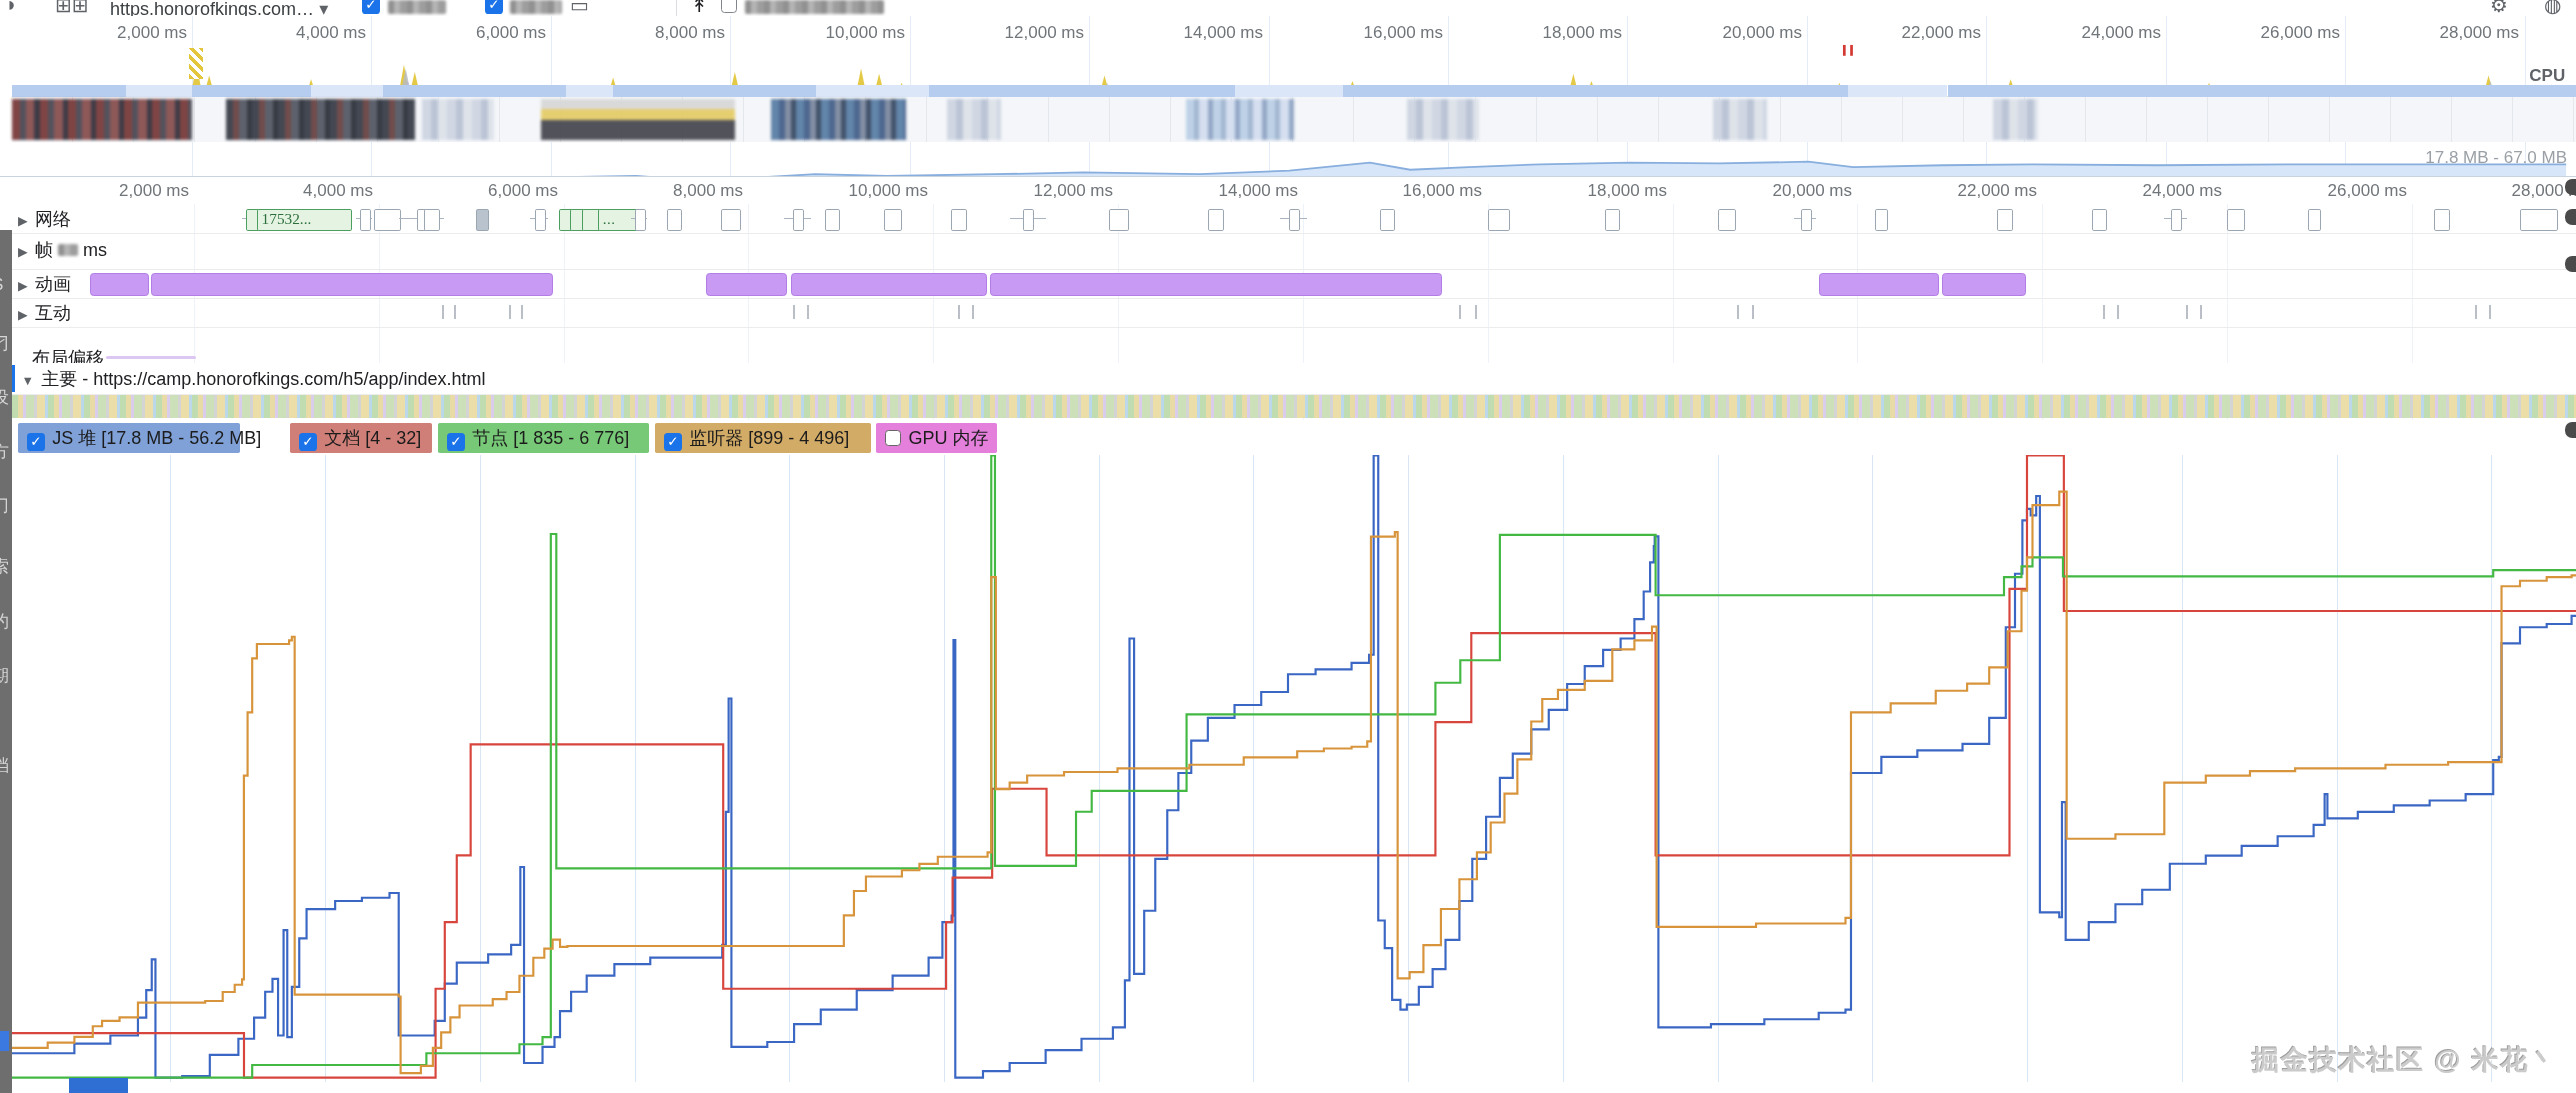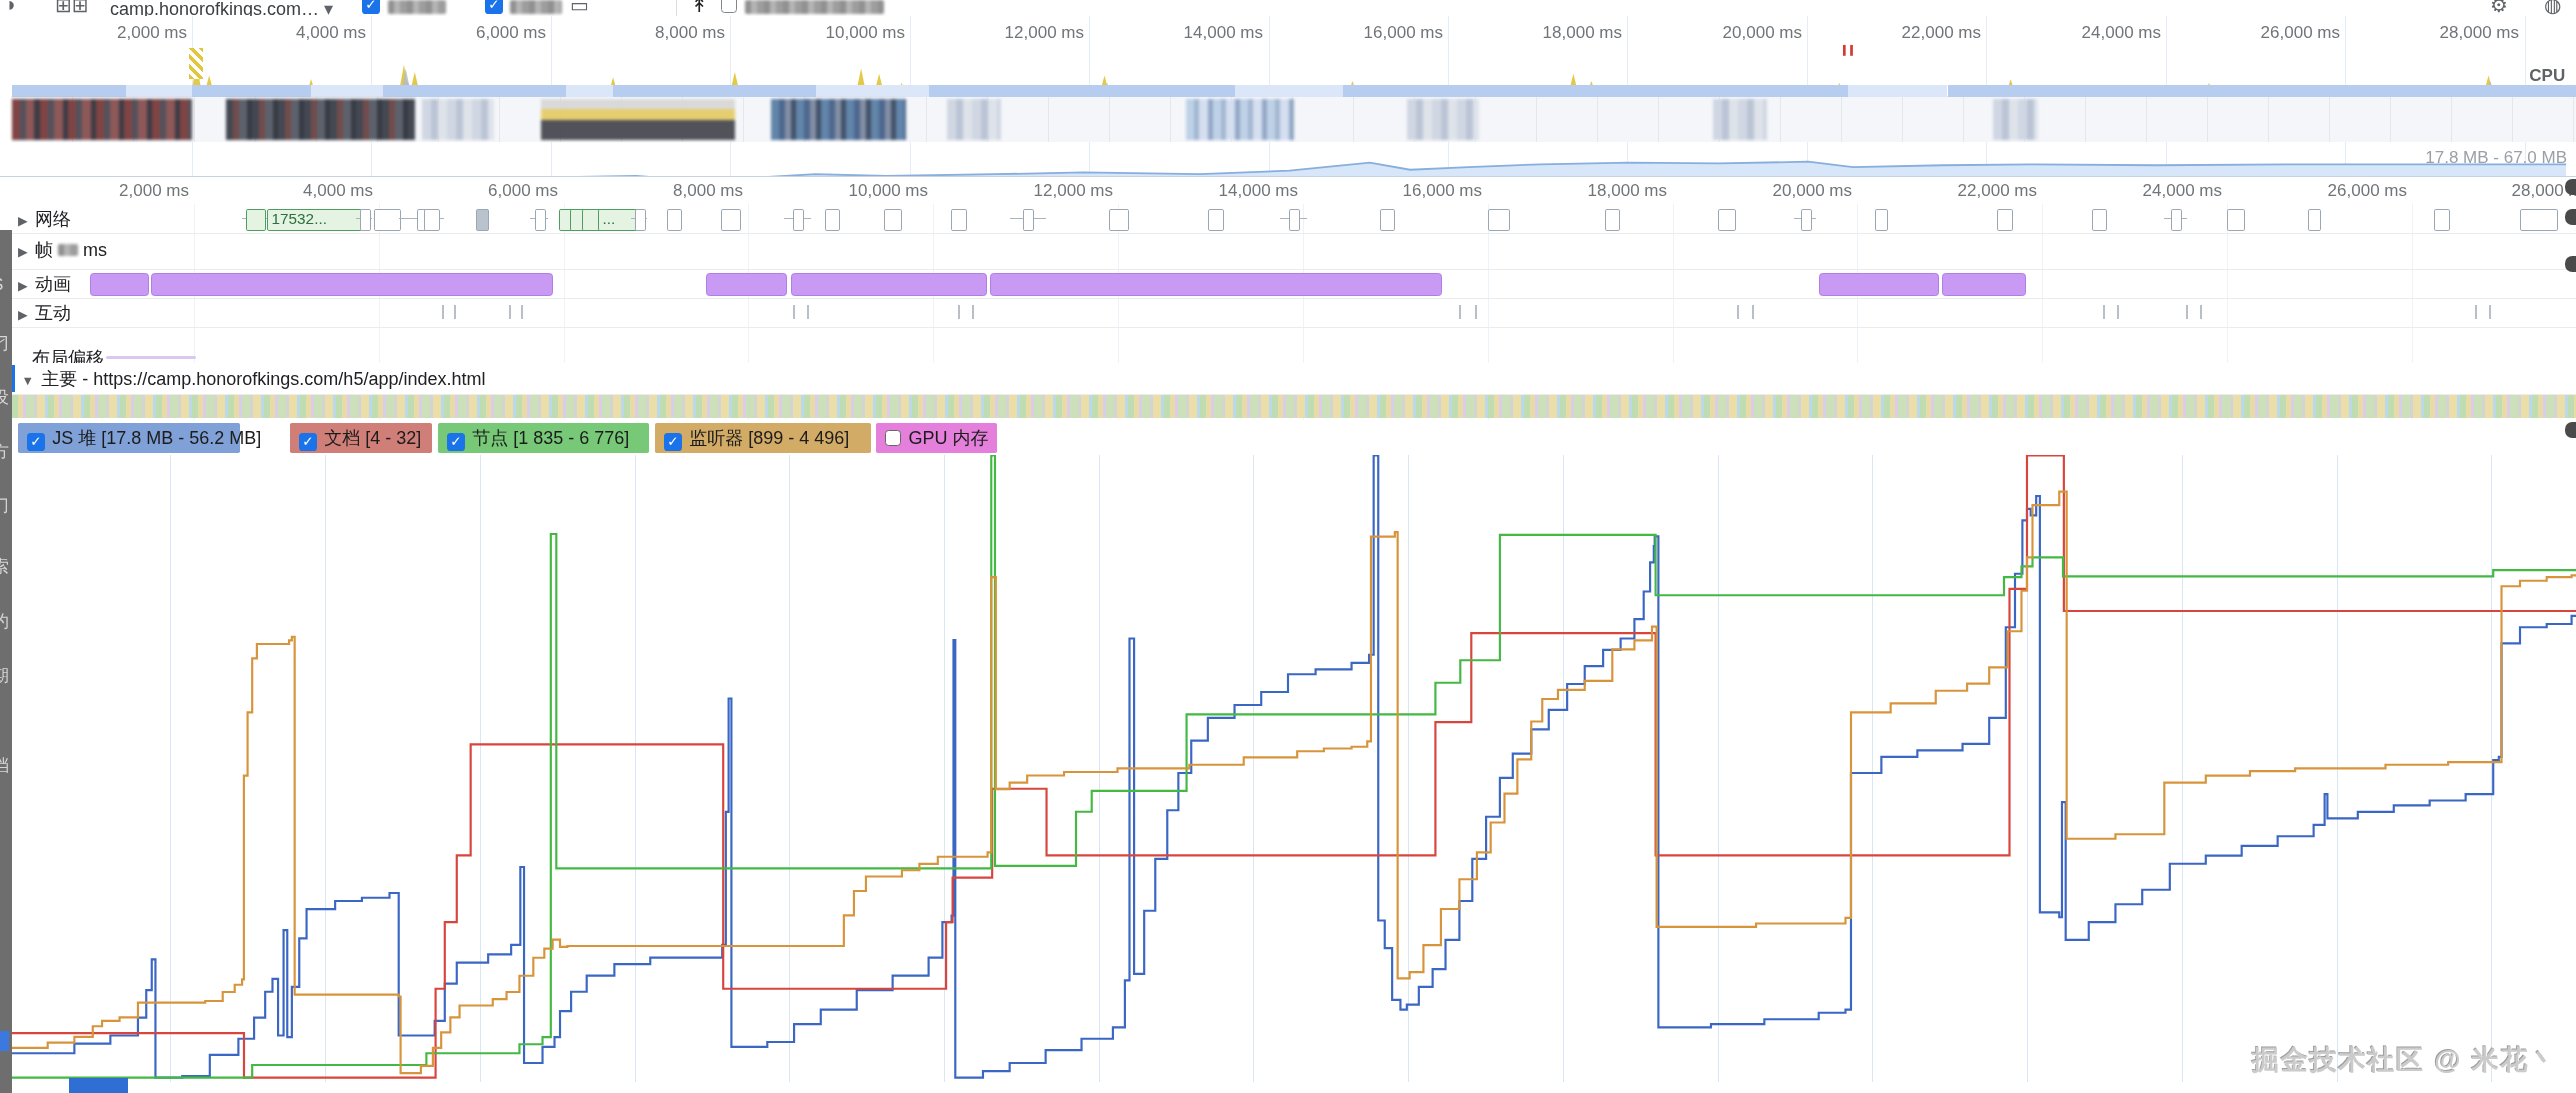--- a/index.html
+++ b/index.html
@@ -75,21 +75,21 @@
 </style>
 </head>
 <body>
 
 <div id="app" class="noselect">
 
   <div id="toolbar" class="abs">
     <span class="tb-ic" style="left:5.4px">◗</span>
     <span class="tb-ic" style="left:55px">⊞⊞</span>
     <span class="abs" style="left:110px;top:-1.8px;font-size:18px;color:#3c4043">
-      <span>camp.honorofkings.com…</span> <span style="color:#5f6368">▾</span>
+      <span>https.honorofkings.com…</span> <span style="color:#5f6368">▾</span>
     </span>
     <span class="cb" style="left:362px">✓</span>
     <span class="blurchip" style="left:388px;width:58px"></span>
     <span class="cb" style="left:485px">✓</span>
     <span class="blurchip" style="left:510px;width:52px"></span>
     <span class="tb-ic" style="left:570px">▭</span>
     <span class="abs" style="left:676px;top:0;width:0.9px;height:16px;background:#dadce0"></span>
     <span class="tb-ic" style="left:691px;color:#202124">↟</span>
     <span class="cb off" style="left:721px"></span>
     <span class="blurchip" style="left:745px;width:139px"></span>
@@ -238,21 +238,21 @@
         <div class="tk-grid" style="left: 2227px;"></div>
         <div class="tk-grid" style="left: 2412px;"></div>
       </div>
 
     <div class="trow" style="top:0;height:29px">
       <span class="tlabel" style="top:2.7px"><span class="tri">▶</span><span>网络</span></span>
       <div id="netitems">
           <div class="net-line" style="left: 242px; width: 27px;"></div>
           <div class="net-box" style="left: 251px; width: 9px;"></div>
           <div class="net-box green" style="left: 246px; width: 10.8px;"></div>
-          <div class="net-box green" style="left: 267px; width: 86px;">17532...</div>
+          <div class="net-box green" style="left: 257px; width: 86px; font-family: Liberation Serif, serif;">17532...</div>
           <div class="net-line" style="left: 356px; width: 16px;"></div>
           <div class="net-box" style="left: 360px; width: 9px;"></div>
           <div class="net-box " style="left: 374px; width: 25px;"></div>
           <div class="net-line" style="left: 399px; width: 45px;"></div>
           <div class="net-box" style="left: 417px; width: 9px;"></div>
           <div class="net-box " style="left: 424px; width: 14.4px;"></div>
           <div class="net-box fill" style="left: 476px; width: 10.8px;"></div>
           <div class="net-line" style="left: 530px; width: 18px;"></div>
           <div class="net-box" style="left: 535px; width: 9px;"></div>
           <div class="net-box green" style="left: 559px; width: 9px;"></div>

